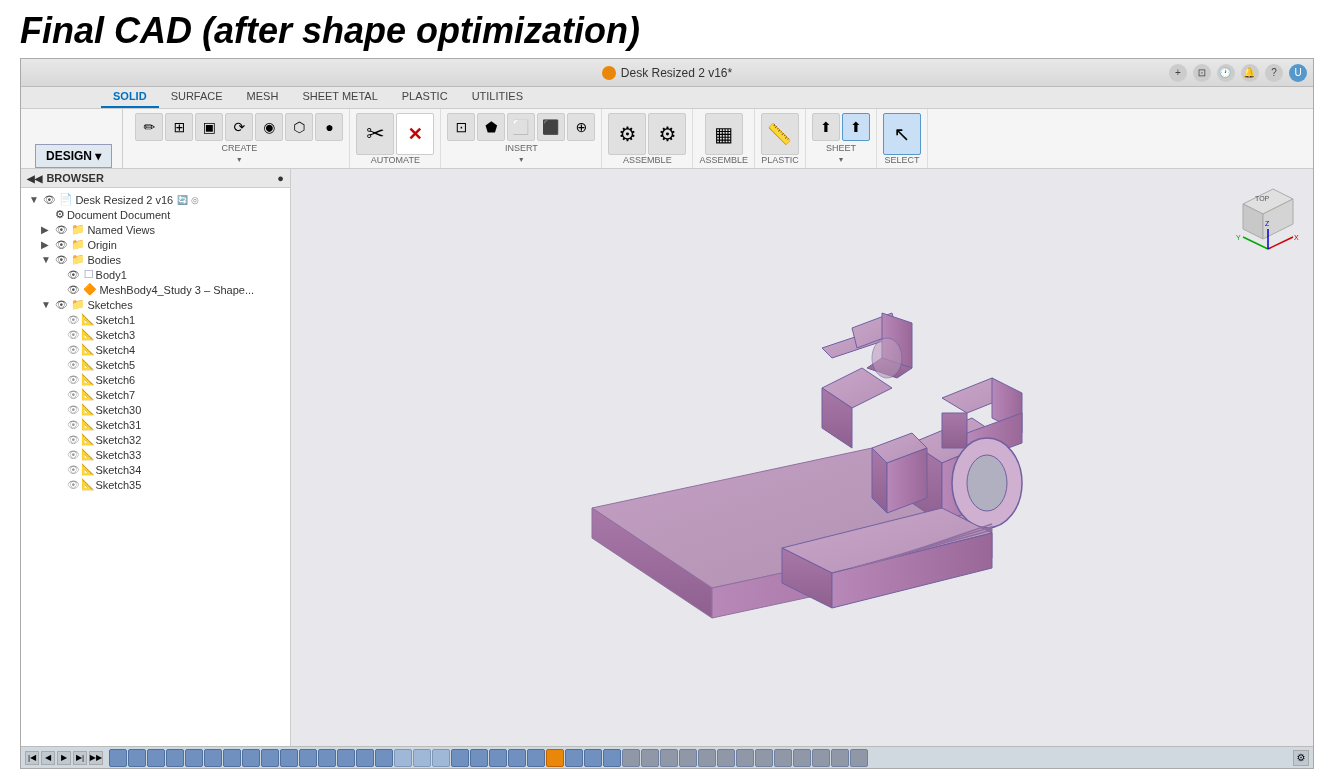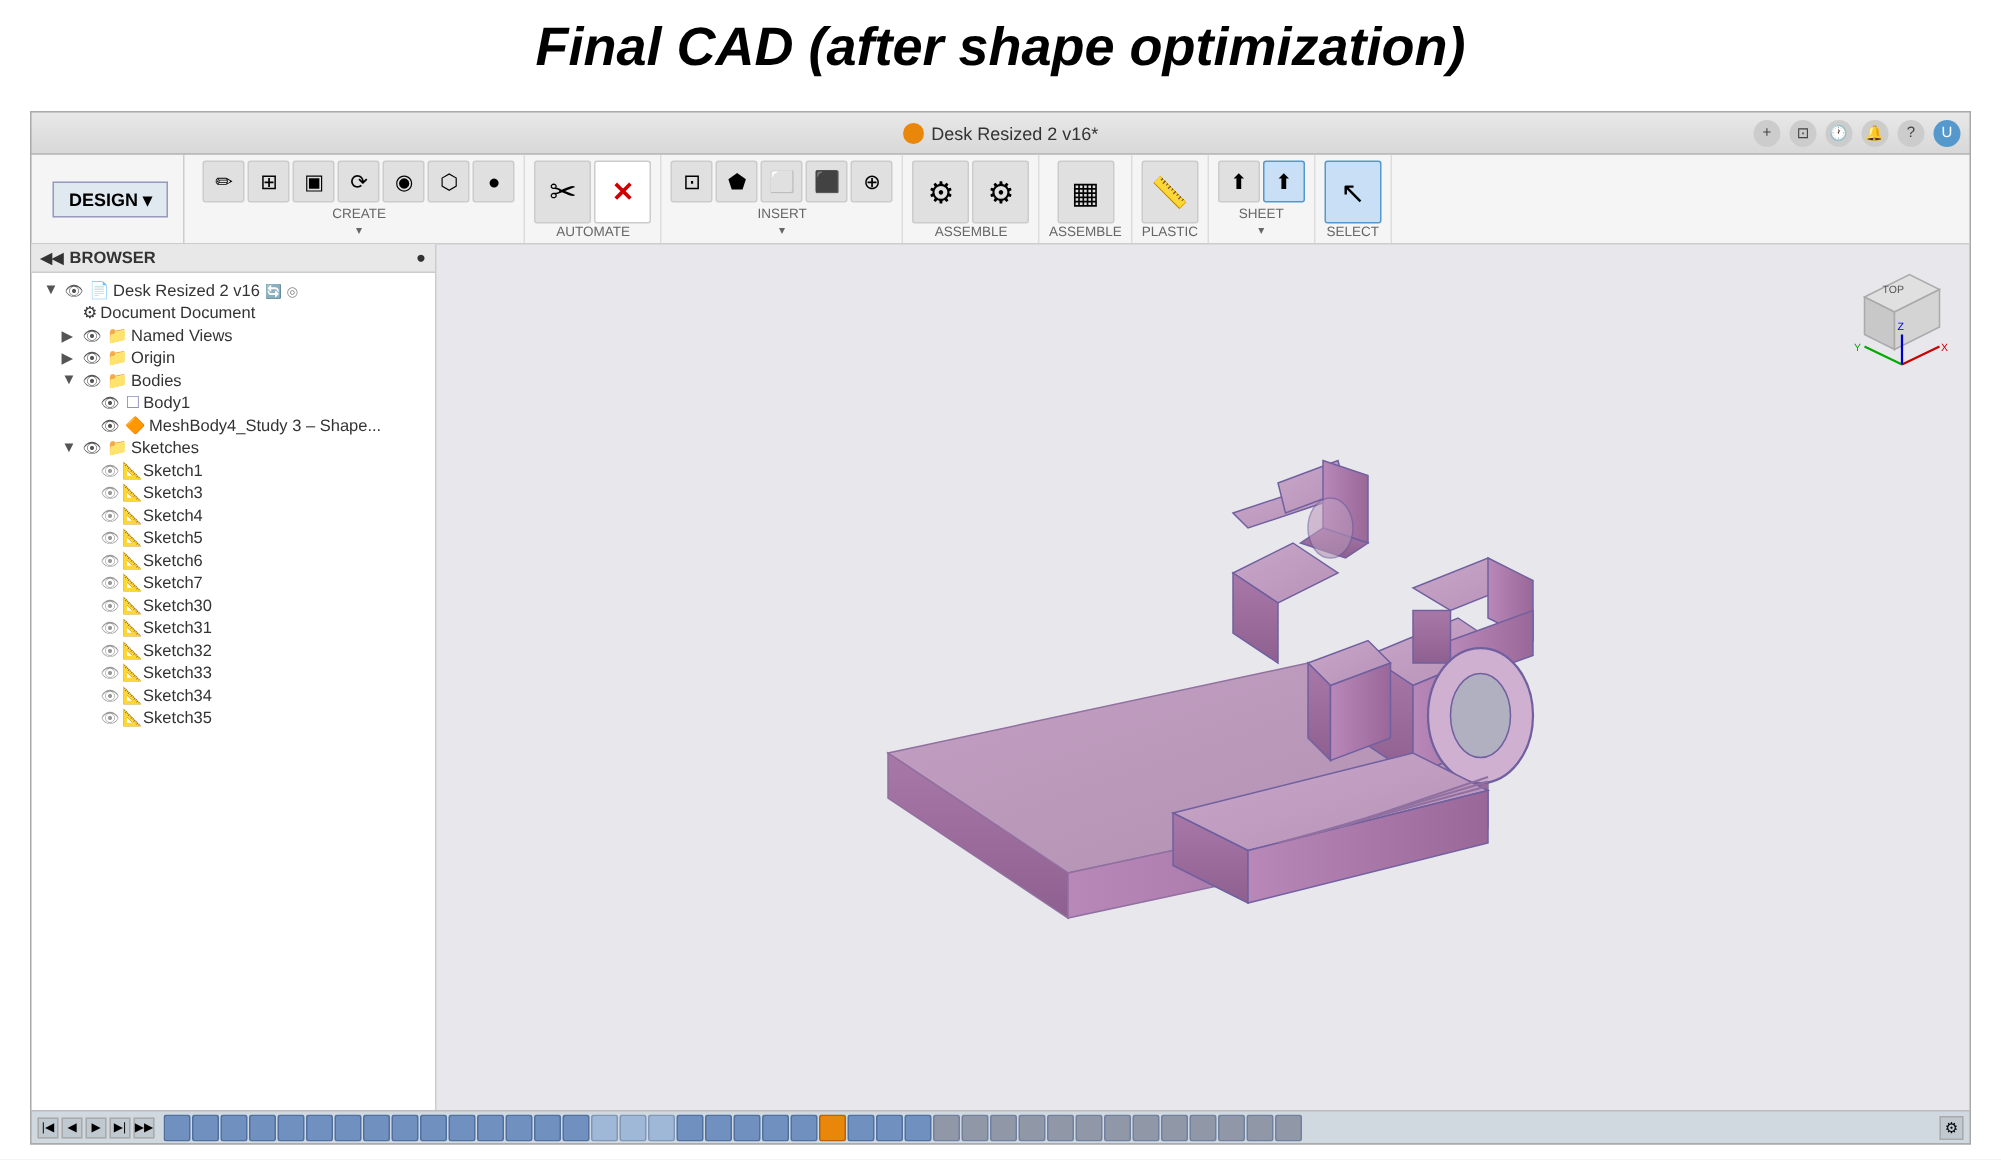--- a/index.html
+++ b/index.html
@@ -2,23 +2,22 @@
 <html><head>
   <meta charset="utf-8">
   <style>
     * { margin: 0; padding: 0; box-sizing: border-box; }
     body { font-family: Arial, sans-serif; background: #fff; width: 1334px; min-height: 773px; overflow: hidden; }
 
     
     #page-title {
       font-size: 36px;
       font-weight: 900;
-      padding: 10px 20px 22px 20px;
+      padding: 10px 20px 6px 20px;
       font-style: italic;
-      text-align: center;
     }
 
     
     #cad-window {
       margin: 0 20px;
       border: 1px solid #aaa;
       background: #a3a3a3;
       width: 1294px;
       position: relative;
     }
@@ -72,21 +71,21 @@
     #toolbar {
       background: #f5f5f5;
       border-bottom: 1px solid #ccc;
       display: flex;
       align-items: stretch;
       height: 60px;
       padding: 0 4px;
     }
     .toolbar-design {
       display: flex;
-      align-items: center;
+      align-items: flex-end;
       padding: 0 10px;
       border-right: 1px solid #ccc;
       margin-right: 6px;
     }
     .design-btn {
       background: #e0e8f0;
       border: 1px solid #99b;
       padding: 4px 10px;
       font-size: 12px;
       font-weight: bold;
@@ -304,20 +303,28 @@
     <div id="title-bar-right">
       <span class="title-right-icon">+</span>
       <span class="title-right-icon">⊡</span>
       <span class="title-right-icon">🕐</span>
       <span class="title-right-icon">🔔</span>
       <span class="title-right-icon">?</span>
       <span class="title-right-icon" style="background:#5599cc; color:white;">U</span>
     </div>
   </div>
 
+  <div id="ribbon-tabs">
+    <div class="ribbon-tab active">SOLID</div>
+    <div class="ribbon-tab">SURFACE</div>
+    <div class="ribbon-tab">MESH</div>
+    <div class="ribbon-tab">SHEET METAL</div>
+    <div class="ribbon-tab">PLASTIC</div>
+    <div class="ribbon-tab">UTILITIES</div>
+  </div>
 
   <div id="toolbar">
     <div class="toolbar-design">
       <div class="design-btn">
         <span>DESIGN ▾</span>
       </div>
     </div>
 
     <div class="toolbar-section">
       <div class="toolbar-section-icons">

